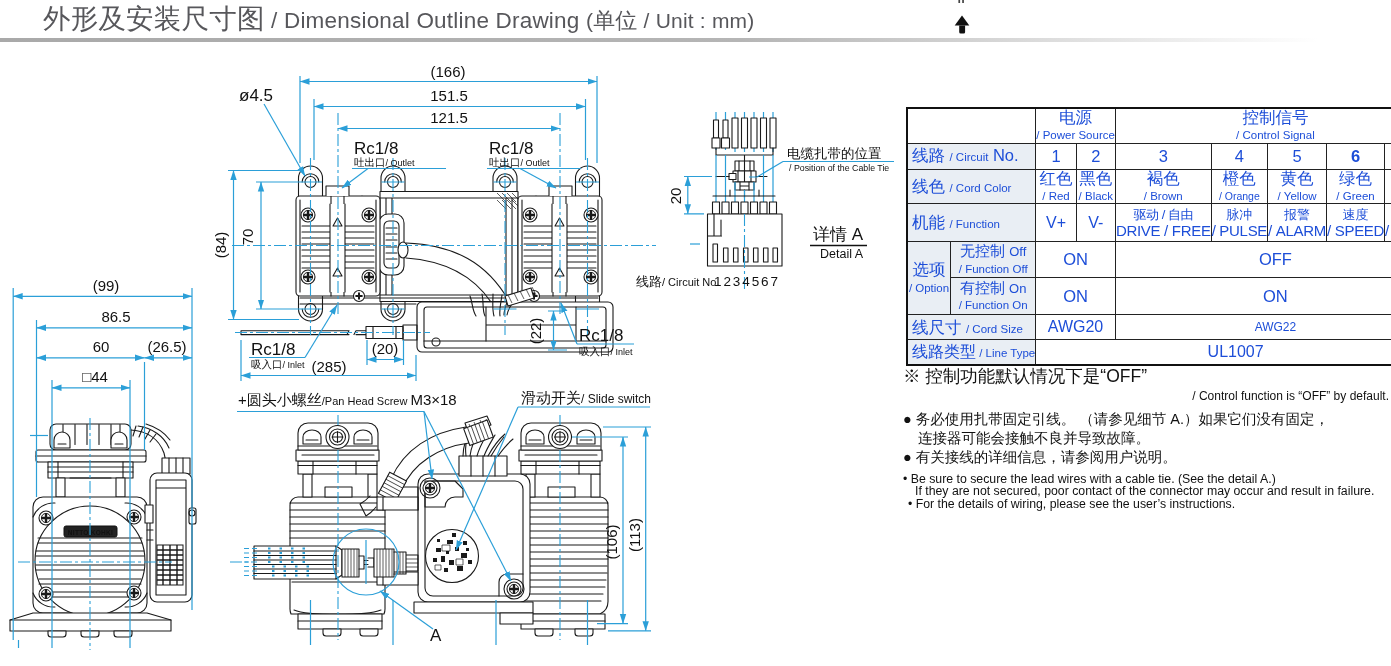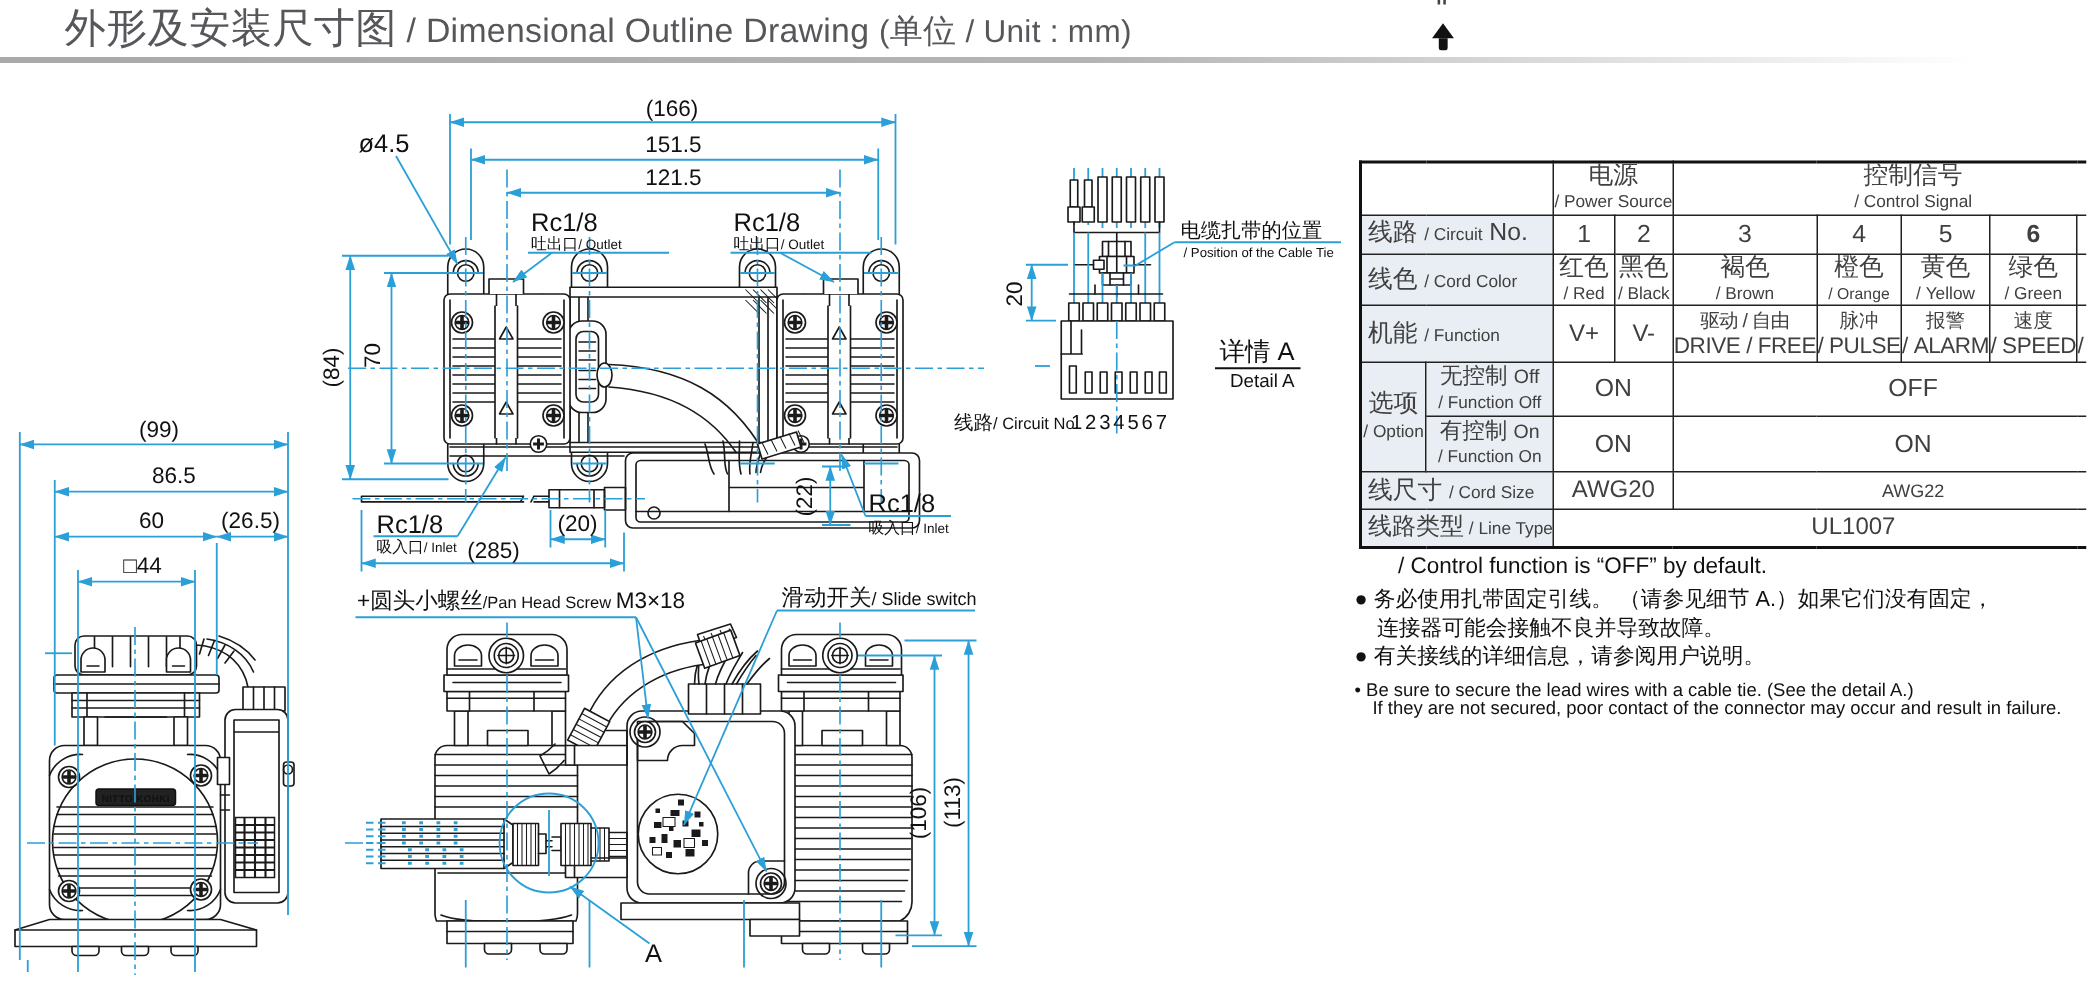--- a/index.html
+++ b/index.html
@@ -17,31 +17,31 @@
   .bc{stroke:#2b9fd8;fill:none;stroke-width:1.1;stroke-dasharray:12 3 3 3;}
   .bd{stroke:#2b9fd8;fill:none;stroke-width:1.2;stroke-dasharray:5 3;}
   text{font-family:"Liberation Sans",sans-serif;fill:#111;}
   .dt{font-size:15px;}
   .lbl{font-size:17px;}
   .sm{font-size:10.5px;}
   
   #ctit{position:absolute;left:906px;top:84px;font-size:20px;color:#111;white-space:nowrap;}
   #ctit b{font-size:15.5px;font-weight:bold;letter-spacing:-0.8px;}
   #ctab{position:absolute;left:906px;top:107px;border-collapse:collapse;table-layout:fixed;}
-  #ctab td{border:1px solid #222;text-align:center;vertical-align:middle;padding:0;color:#404040;line-height:1.02;overflow:hidden;white-space:nowrap;}
+  #ctab td{border:1px solid #222;text-align:center;vertical-align:middle;padding:0;color:#1d4ed8;line-height:1.02;overflow:hidden;white-space:nowrap;}
   #ctab{border:2px solid #111;}
   #ctab td.lab{background:#e9eef4;text-align:left;padding-left:4px;}
   .cn{font-size:16.5px;}
   .cs{font-size:11.5px;}
   .cxs{font-size:15px;letter-spacing:-0.3px;}
   .c2{font-size:13px;}
   #notes{position:absolute;left:903px;top:367px;width:486px;color:#111;}
   #notes div{white-space:nowrap;}
   .n1{font-size:17.5px;line-height:19px;}
-  .n1s{font-size:15px;margin:4px 0 0 29px;line-height:13px;}
+  .n1s{font-size:12px;margin:4px 0 0 29px;line-height:13px;text-align:right;}
   .n2{font-size:14.5px;margin-top:7px;line-height:18.5px;}
   .n3{font-size:12.3px;margin-top:6px;line-height:12.6px;}
 </style>
 </head>
 <body>
 <div id="page">
 
   <div id="title"><span class="cjk">外形及安装尺寸图</span> / Dimensional Outline Drawing <span class="unit">(<span class="ucjk">单位</span> / Unit : mm)</span></div>
 
   <div id="rule"></div>
@@ -733,20 +733,22 @@
 
     <tr style="height:25px">
       <td colspan="2" class="lab"><span class="cn" style="font-size:16px">线路类型</span><span class="cs"> / Line Type</span></td>
       <td colspan="7" style="font-size:16px">UL1007</td>
     </tr>
   </tbody>
     </table>
 
   <div id="notes">
 
+    <div class="n1">※ 控制功能默认情况下是“OFF”</div>
     <div class="n1s">/ Control function is “OFF” by default.</div>
 
     <div class="n2">● 务必使用扎带固定引线。 （请参见细节 A.）如果它们没有固定，<br><span style="margin-left:15px">连接器可能会接触不良并导致故障。</span></div>
     <div class="n2" style="margin-top:1px">● 有关接线的详细信息，请参阅用户说明。</div>
 
     <div class="n3">• Be sure to secure the lead wires with a cable tie. (See the detail A.)<br><span style="margin-left:12px">If they are not secured, poor contact of the connector may occur and result in failure.</span></div>
+    <div class="n3" style="margin-top:0;margin-left:5px">• For the details of wiring, please see the user’s instructions.</div>
   </div>
 </div>
 
 </body></html>

